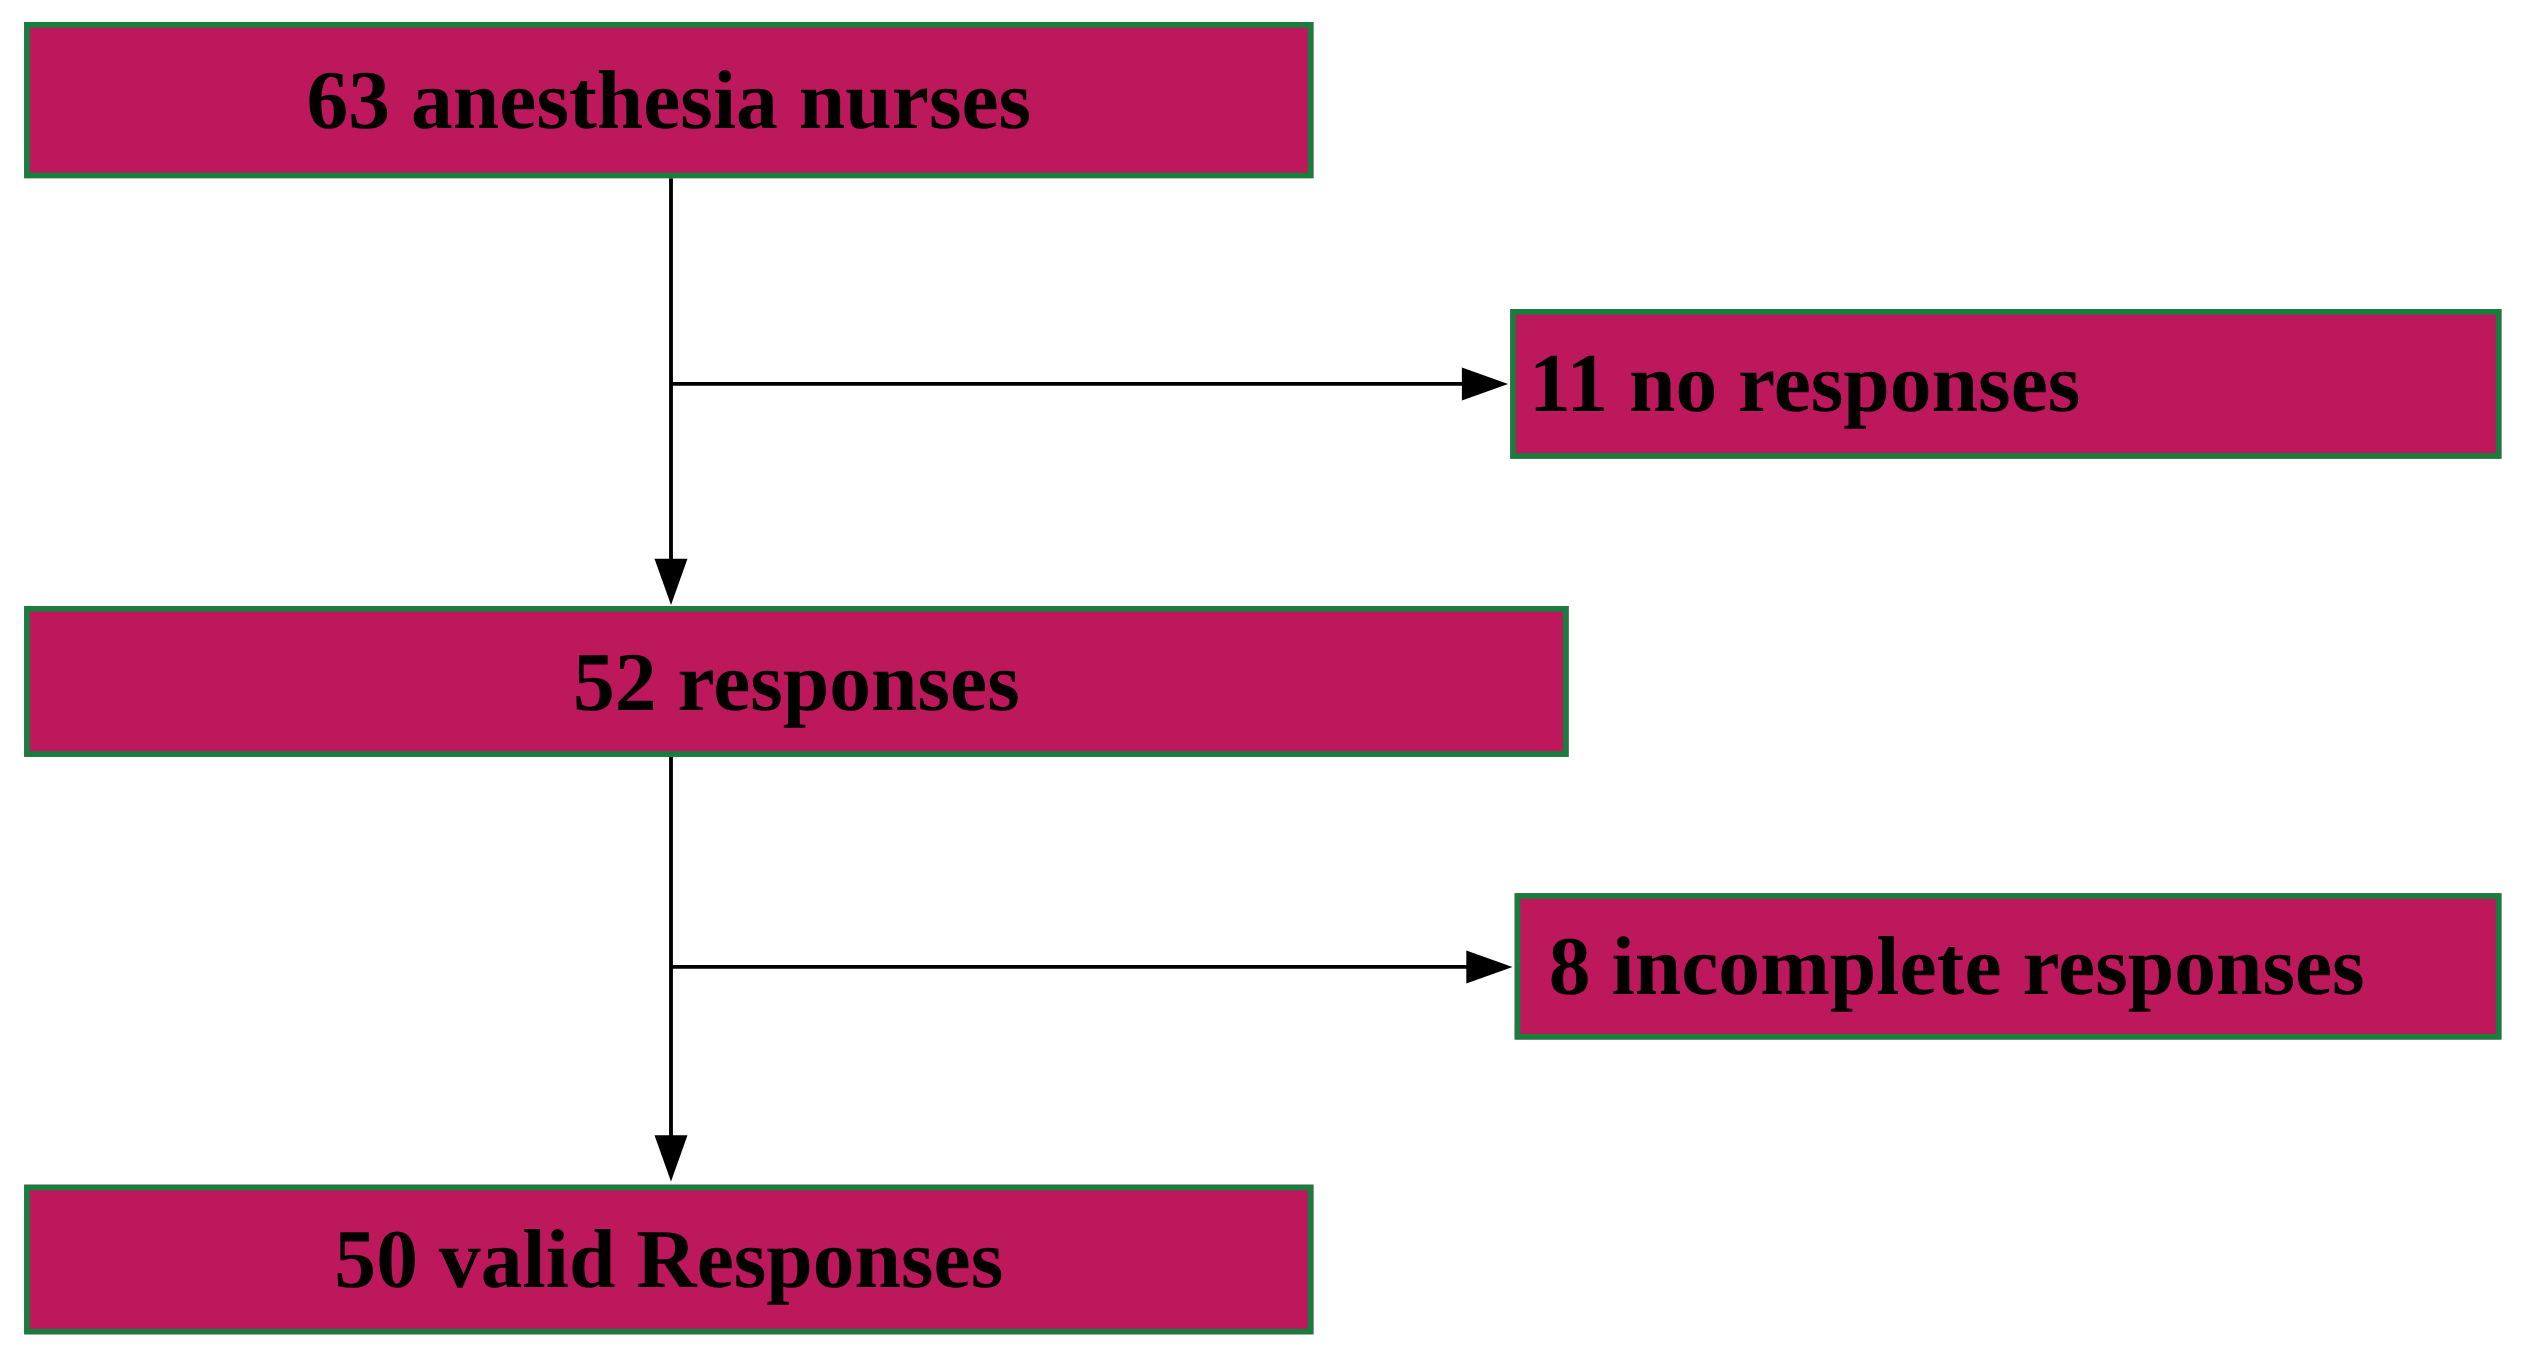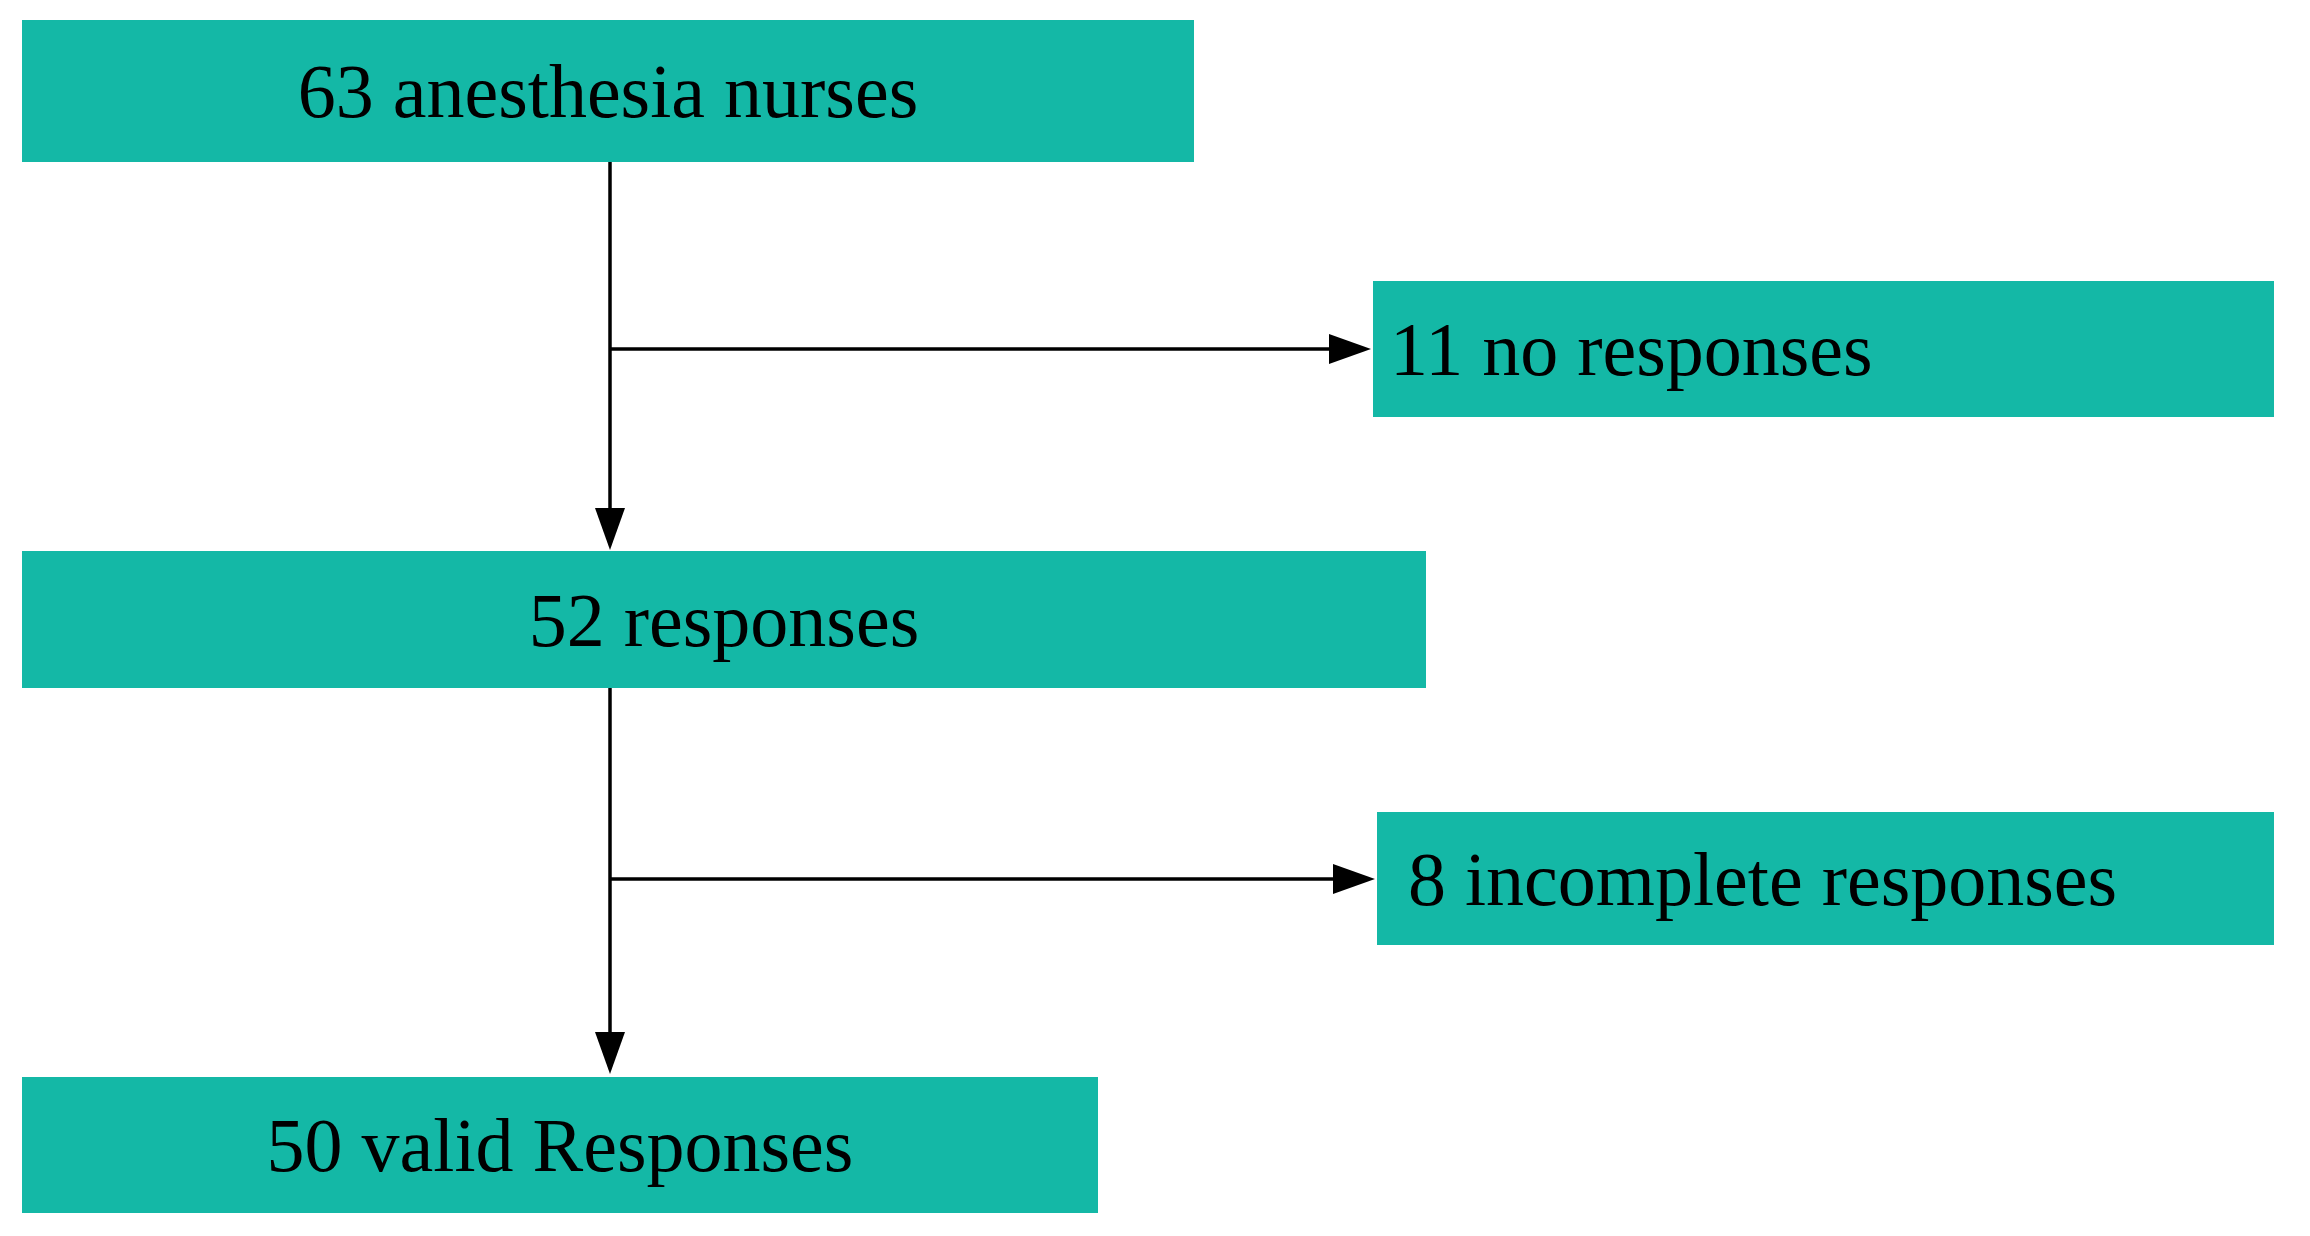--- a/index.html
+++ b/index.html
@@ -12,27 +12,28 @@
     width: 2310px;
     height: 1236px;
     background: #ffffff;
     font-family: "Liberation Serif", "DejaVu Serif", serif;
     color: #000000;
     overflow: hidden;
   }
   .node {
     position: absolute;
     box-sizing: border-box;
-    border: 5px solid #14b8a6;
-    background: #14b8a6;
+    border: 5px solid #15803d;
+    background: #be185d;
     display: flex;
     align-items: center;
     font-size: 76px;
     line-height: 1;
     white-space: nowrap;
+    font-weight: bold;
   }
   .node.center {
     justify-content: center;
     text-align: center;
   }
   .node.left {
     justify-content: flex-start;
     padding-left: 26px;
     text-align: left;
   }
@@ -74,15 +75,15 @@
   </svg>
 
   <div class="node center" style="left:22px;  top:20px;   width:1172px; height:142px;">63 anesthesia nurses</div>
 
   <div class="node left" style="left:1373px; top:281px;  width:901px;  height:136px;padding-left:12px;">11 no responses</div>
 
   <div class="node center" style="left:22px;  top:551px;  width:1404px; height:137px;">52 responses</div>
 
   <div class="node left" style="left:1377px; top:812px;  width:897px;  height:133px;">8 incomplete responses</div>
 
-  <div class="node center" style="left:22px;  top:1077px; width:1076px; height:136px;">50 valid Responses</div>
+  <div class="node center" style="left:22px;  top:1077px; width:1172px; height:136px;">50 valid Responses</div>
 
 </div>
 
 </body></html>

